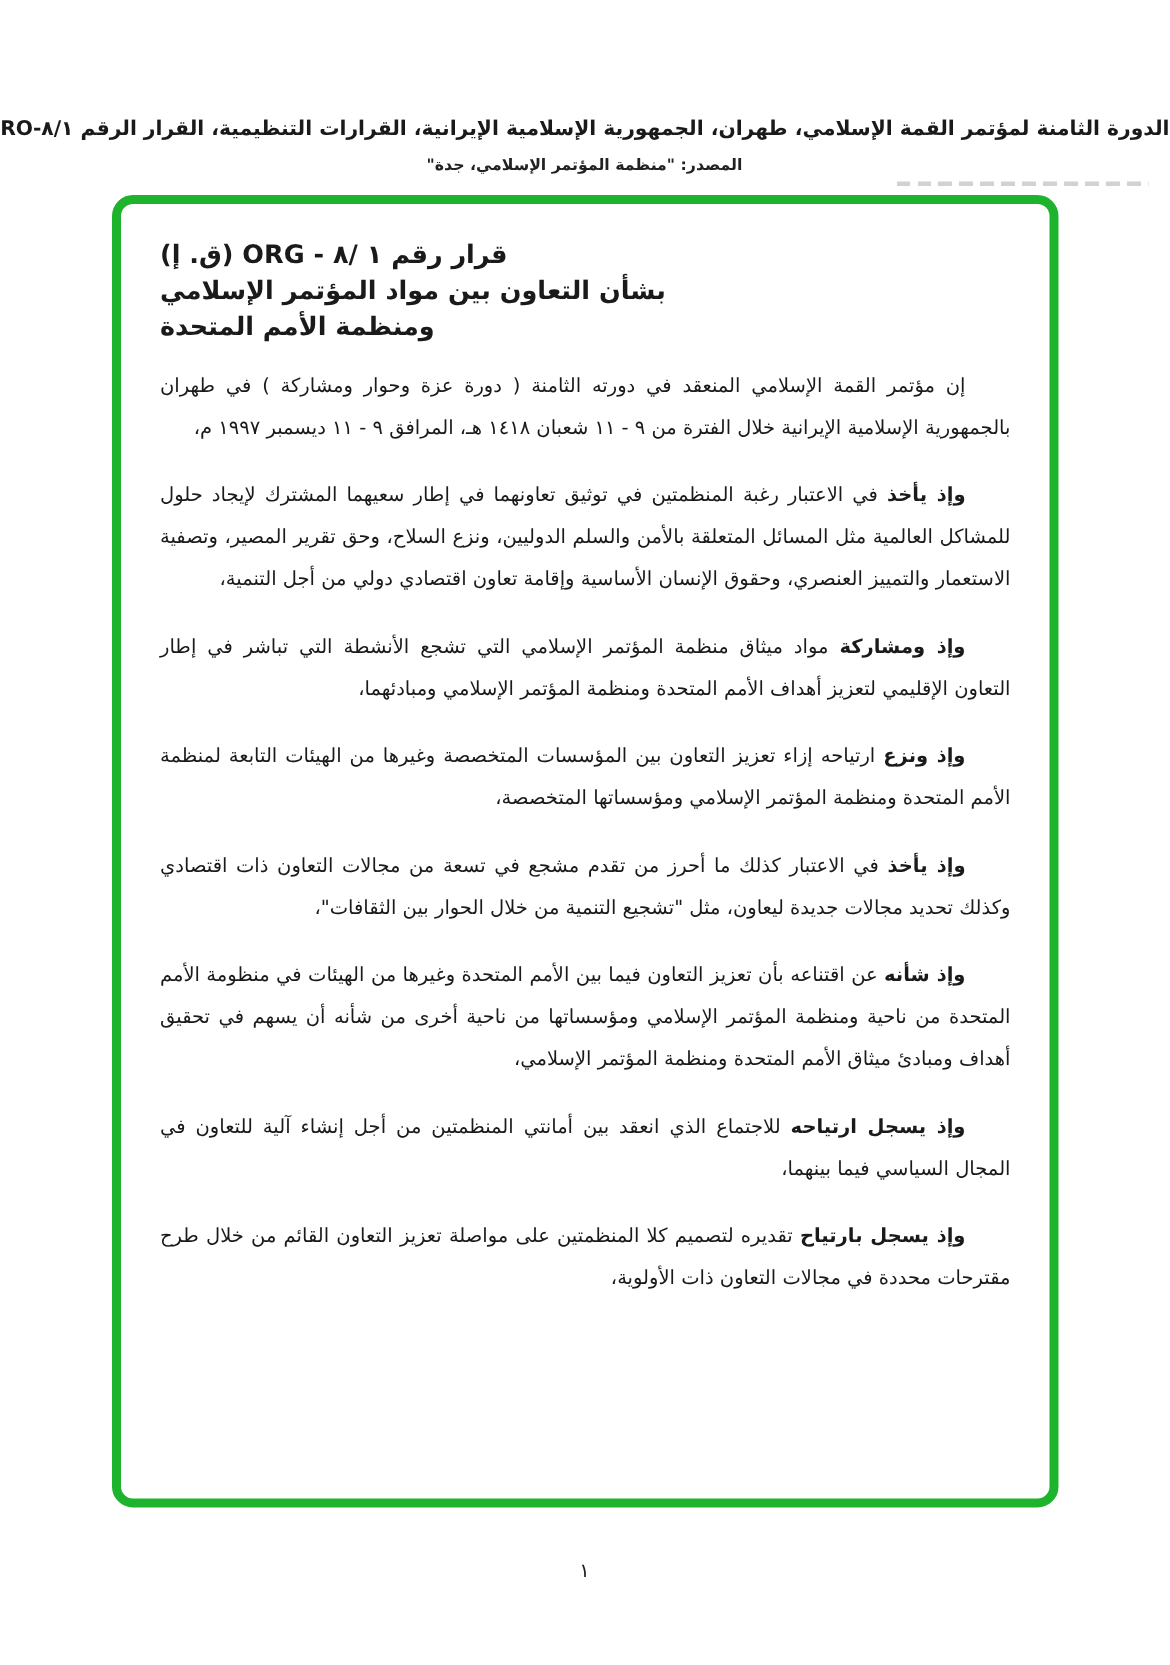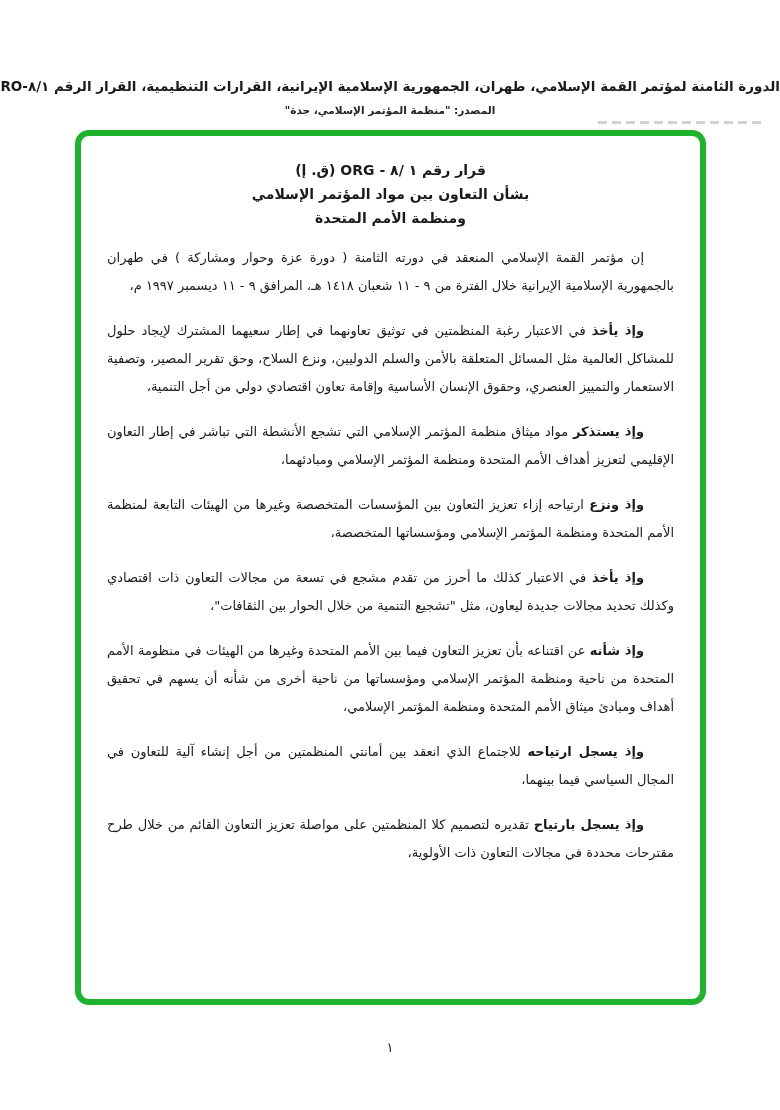--- a/index.html
+++ b/index.html
@@ -34,23 +34,23 @@
   .box{
     position:absolute;top:130px;left:75px;
     width:631px;height:875px;
     box-sizing:border-box;
     border:6px solid #1db32c;
     border-radius:14px;
     padding:22px 26px 0 26px;
     background:#fff;
   }
   .box-title{
-    text-align:center;
+    text-align:left;
     font-weight:bold;
-    font-size:14px;
+    font-size:17px;
     line-height:24px;
     margin-bottom:14px;
   }
   .box p{
     margin:0 0 17px 0;
     font-size:13px;
     line-height:28px;
     text-align:justify;
     text-align-last:right;
     text-indent:30px;
@@ -76,21 +76,21 @@
     <div class="box-title">
       <div>قرار رقم ١ /٨ - ORG (ق. إ)</div>
       <div>بشأن التعاون بين مواد المؤتمر الإسلامي</div>
       <div>ومنظمة الأمم المتحدة</div>
     </div>
 
     <p><b></b><span>إن مؤتمر القمة الإسلامي المنعقد في دورته الثامنة ( دورة عزة وحوار ومشاركة ) في طهران بالجمهورية الإسلامية الإيرانية خلال الفترة من ٩ - ١١ شعبان ١٤١٨ هـ، المرافق ٩ - ١١ ديسمبر ١٩٩٧ م،</span></p>
 
     <p><b>وإذ يأخذ</b><span> في الاعتبار رغبة المنظمتين في توثيق تعاونهما في إطار سعيهما المشترك لإيجاد حلول للمشاكل العالمية مثل المسائل المتعلقة بالأمن والسلم الدوليين، ونزع السلاح، وحق تقرير المصير، وتصفية الاستعمار والتمييز العنصري، وحقوق الإنسان الأساسية وإقامة تعاون اقتصادي دولي من أجل التنمية،</span></p>
 
-    <p><b>وإذ يستذكر</b><span> مواد ميثاق منظمة المؤتمر الإسلامي التي تشجع الأنشطة التي تباشر في إطار التعاون الإقليمي لتعزيز أهداف الأمم المتحدة ومنظمة المؤتمر الإسلامي ومبادئهما،</span></p>
+    <p><b>وإذ ومشاركة</b><span> مواد ميثاق منظمة المؤتمر الإسلامي التي تشجع الأنشطة التي تباشر في إطار التعاون الإقليمي لتعزيز أهداف الأمم المتحدة ومنظمة المؤتمر الإسلامي ومبادئهما،</span></p>
 
     <p><b>وإذ ونزع</b><span> ارتياحه إزاء تعزيز التعاون بين المؤسسات المتخصصة وغيرها من الهيئات التابعة لمنظمة الأمم المتحدة ومنظمة المؤتمر الإسلامي ومؤسساتها المتخصصة،</span></p>
 
     <p><b>وإذ يأخذ</b><span> في الاعتبار كذلك ما أحرز من تقدم مشجع في تسعة من مجالات التعاون ذات اقتصادي وكذلك تحديد مجالات جديدة ليعاون، مثل "تشجيع التنمية من خلال الحوار بين الثقافات"،</span></p>
 
     <p><b>وإذ شأنه</b><span> عن اقتناعه بأن تعزيز التعاون فيما بين الأمم المتحدة وغيرها من الهيئات في منظومة الأمم المتحدة من ناحية ومنظمة المؤتمر الإسلامي ومؤسساتها من ناحية أخرى من شأنه أن يسهم في تحقيق أهداف ومبادئ ميثاق الأمم المتحدة ومنظمة المؤتمر الإسلامي،</span></p>
 
     <p><b>وإذ يسجل ارتياحه</b><span> للاجتماع الذي انعقد بين أمانتي المنظمتين من أجل إنشاء آلية للتعاون في المجال السياسي فيما بينهما،</span></p>
 
     <p><b>وإذ يسجل بارتياح</b><span> تقديره لتصميم كلا المنظمتين على مواصلة تعزيز التعاون القائم من خلال طرح مقترحات محددة في مجالات التعاون ذات الأولوية،</span></p>

